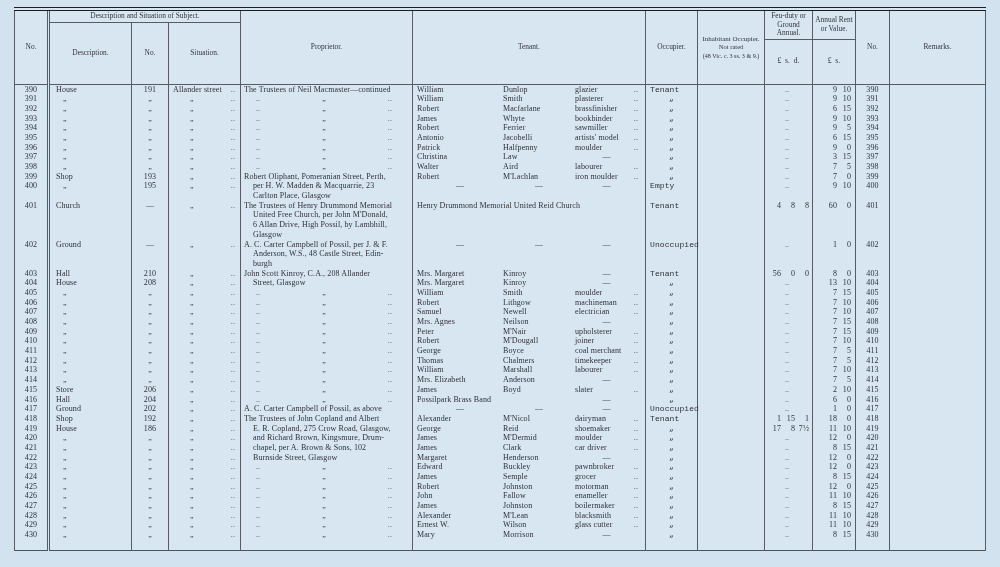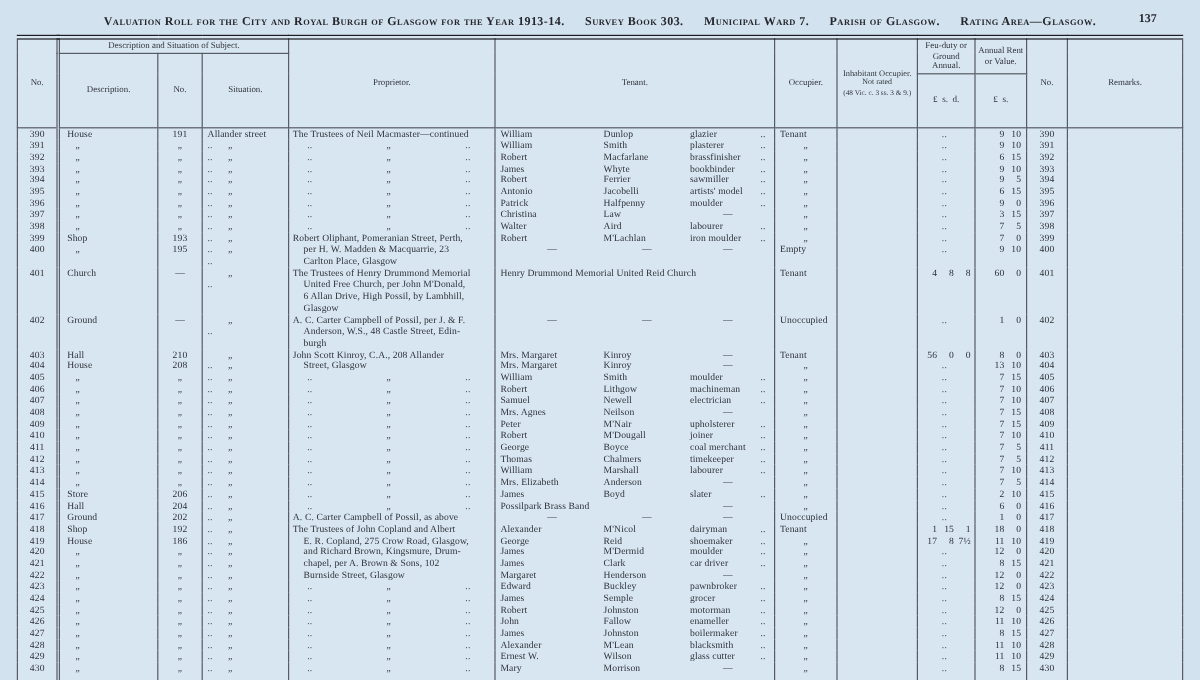--- a/index.html
+++ b/index.html
@@ -48,55 +48,45 @@
   th.h-inh .l2{font-size:6.6px;}
   th.h-inh .l3{font-size:6.1px;}
   th.cur{font-size:7.6px;white-space:pre;height:12px;vertical-align:middle;padding:16px 3px;text-align:center;}
   
   tbody td{border-top:none;border-bottom:none;}
   tbody tr:last-child td{padding-bottom:10px;}
   .ln{height:9.7px;line-height:9.7px;font-size:8px;white-space:nowrap;letter-spacing:.1px;color:#2f3139;}
   .c-numL .ln,.c-numR .ln,.c-num2 .ln{text-align:center;}
   .c-desc .ln{padding-left:6px;}
   .c-desc .ln.dt{padding-left:13px;}
-  .c-sit .ln{display:flex;padding:0 5px 0 4px;flex-direction:column;}
+  .c-sit .ln{display:flex;padding:0 5px 0 4px;}
   .c-sit .s-txt{flex:1;}
   .c-sit .s-txt.dt{padding-left:17px;}
   .dots{color:#3c3e46;}
   .c-prop .ln{padding-left:3px;}
   .c-prop .ln.cont{padding-left:12px;}
   .c-prop .ln.pd{display:flex;justify-content:space-between;padding:0 20px 0 15px;}
   .c-ten .ln{display:flex;padding:0 7px 0 4px;}
   .t1{width:86px;}.t2{width:72px;}.t3{flex:1;}
   .tfull{width:158px;}
   .ds{text-align:center;}
   .tdots{margin-left:auto;}
-  .c-occ .ln{padding-left:4px;}
+  .c-occ .ln{padding-left:4px;font-family:Liberation Mono, monospace;}
   .c-occ .ln.dt{text-align:center;padding-left:0;}
   .c-feu .ln{display:flex;justify-content:flex-end;padding-right:3px;}
   .c-feu .ln.fd{justify-content:center;}
   .f1{width:13px;text-align:right;}.f2{width:14px;text-align:right;}.f3{width:14px;text-align:right;}
   .c-ann .ln{display:flex;justify-content:flex-end;padding-right:4px;}
   .a1{width:22px;text-align:right;}.a2{width:14px;text-align:right;}
 </style>
 </head>
 <body>
 
 <div class="page">
 
-  <div class="masthead">
-    <div class="title">
-      <span>Valuation Roll for the City and Royal Burgh of Glasgow for the Year 1913-14.</span>
-      <span>Survey Book 303.</span>
-      <span>Municipal Ward 7.</span>
-      <span>Parish of Glasgow.</span>
-      <span>Rating Area—Glasgow.</span>
-    </div>
-    <div class="pageno">137</div>
-  </div>
 
   <table class="roll">
     <colgroup>
       <col class="w-noL">
         <col class="w-desc">
         <col class="w-num">
         <col class="w-sit">
       <col class="w-prop">
         <col class="w-ten">
         <col class="w-occ">

